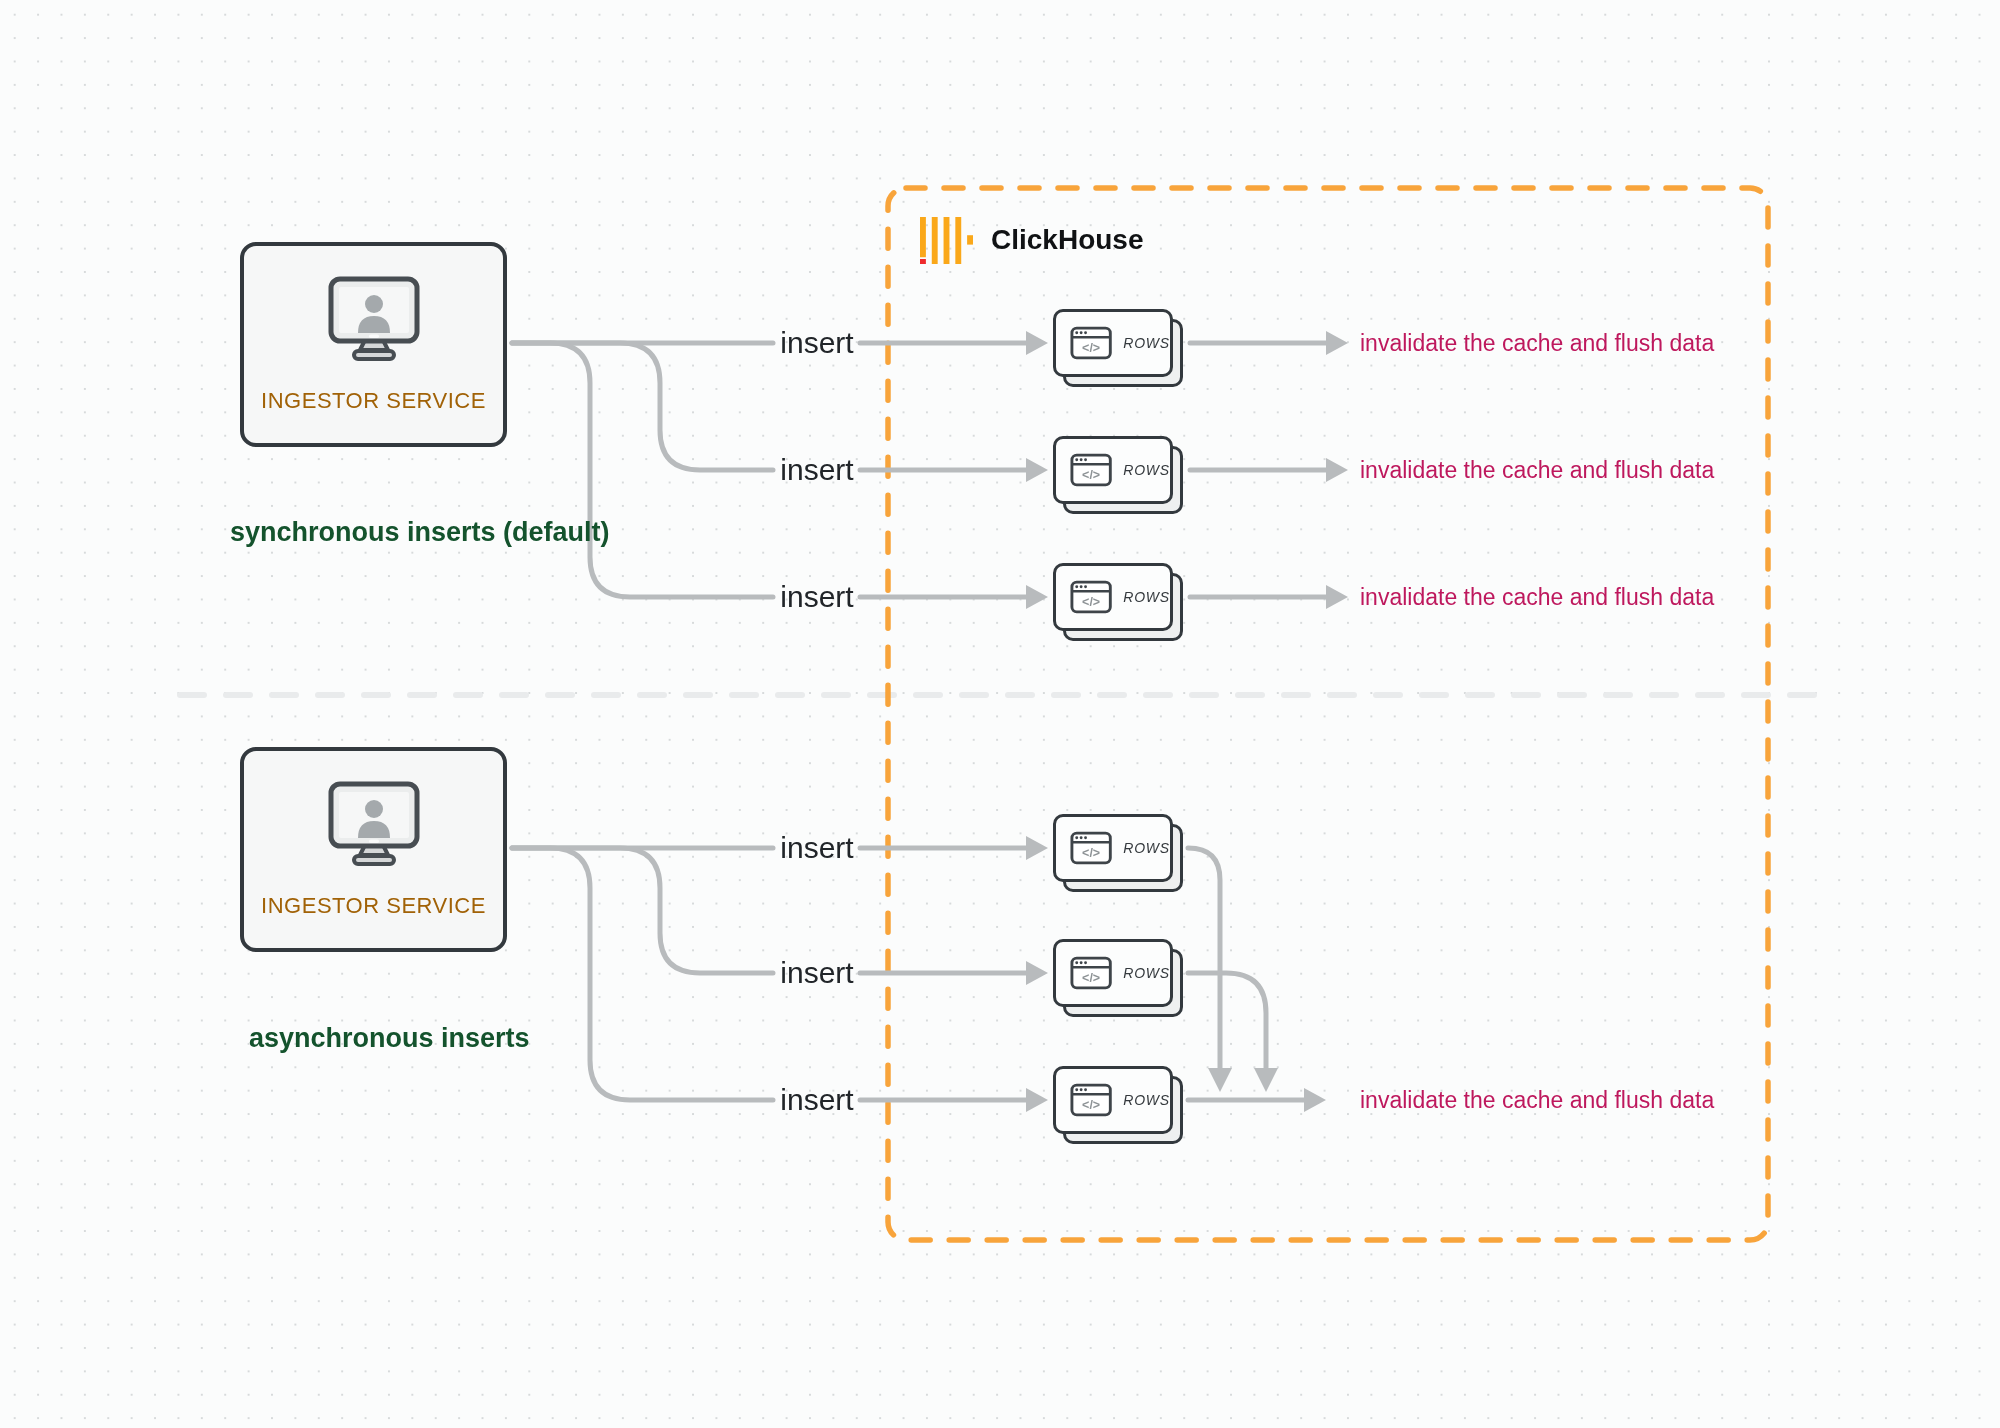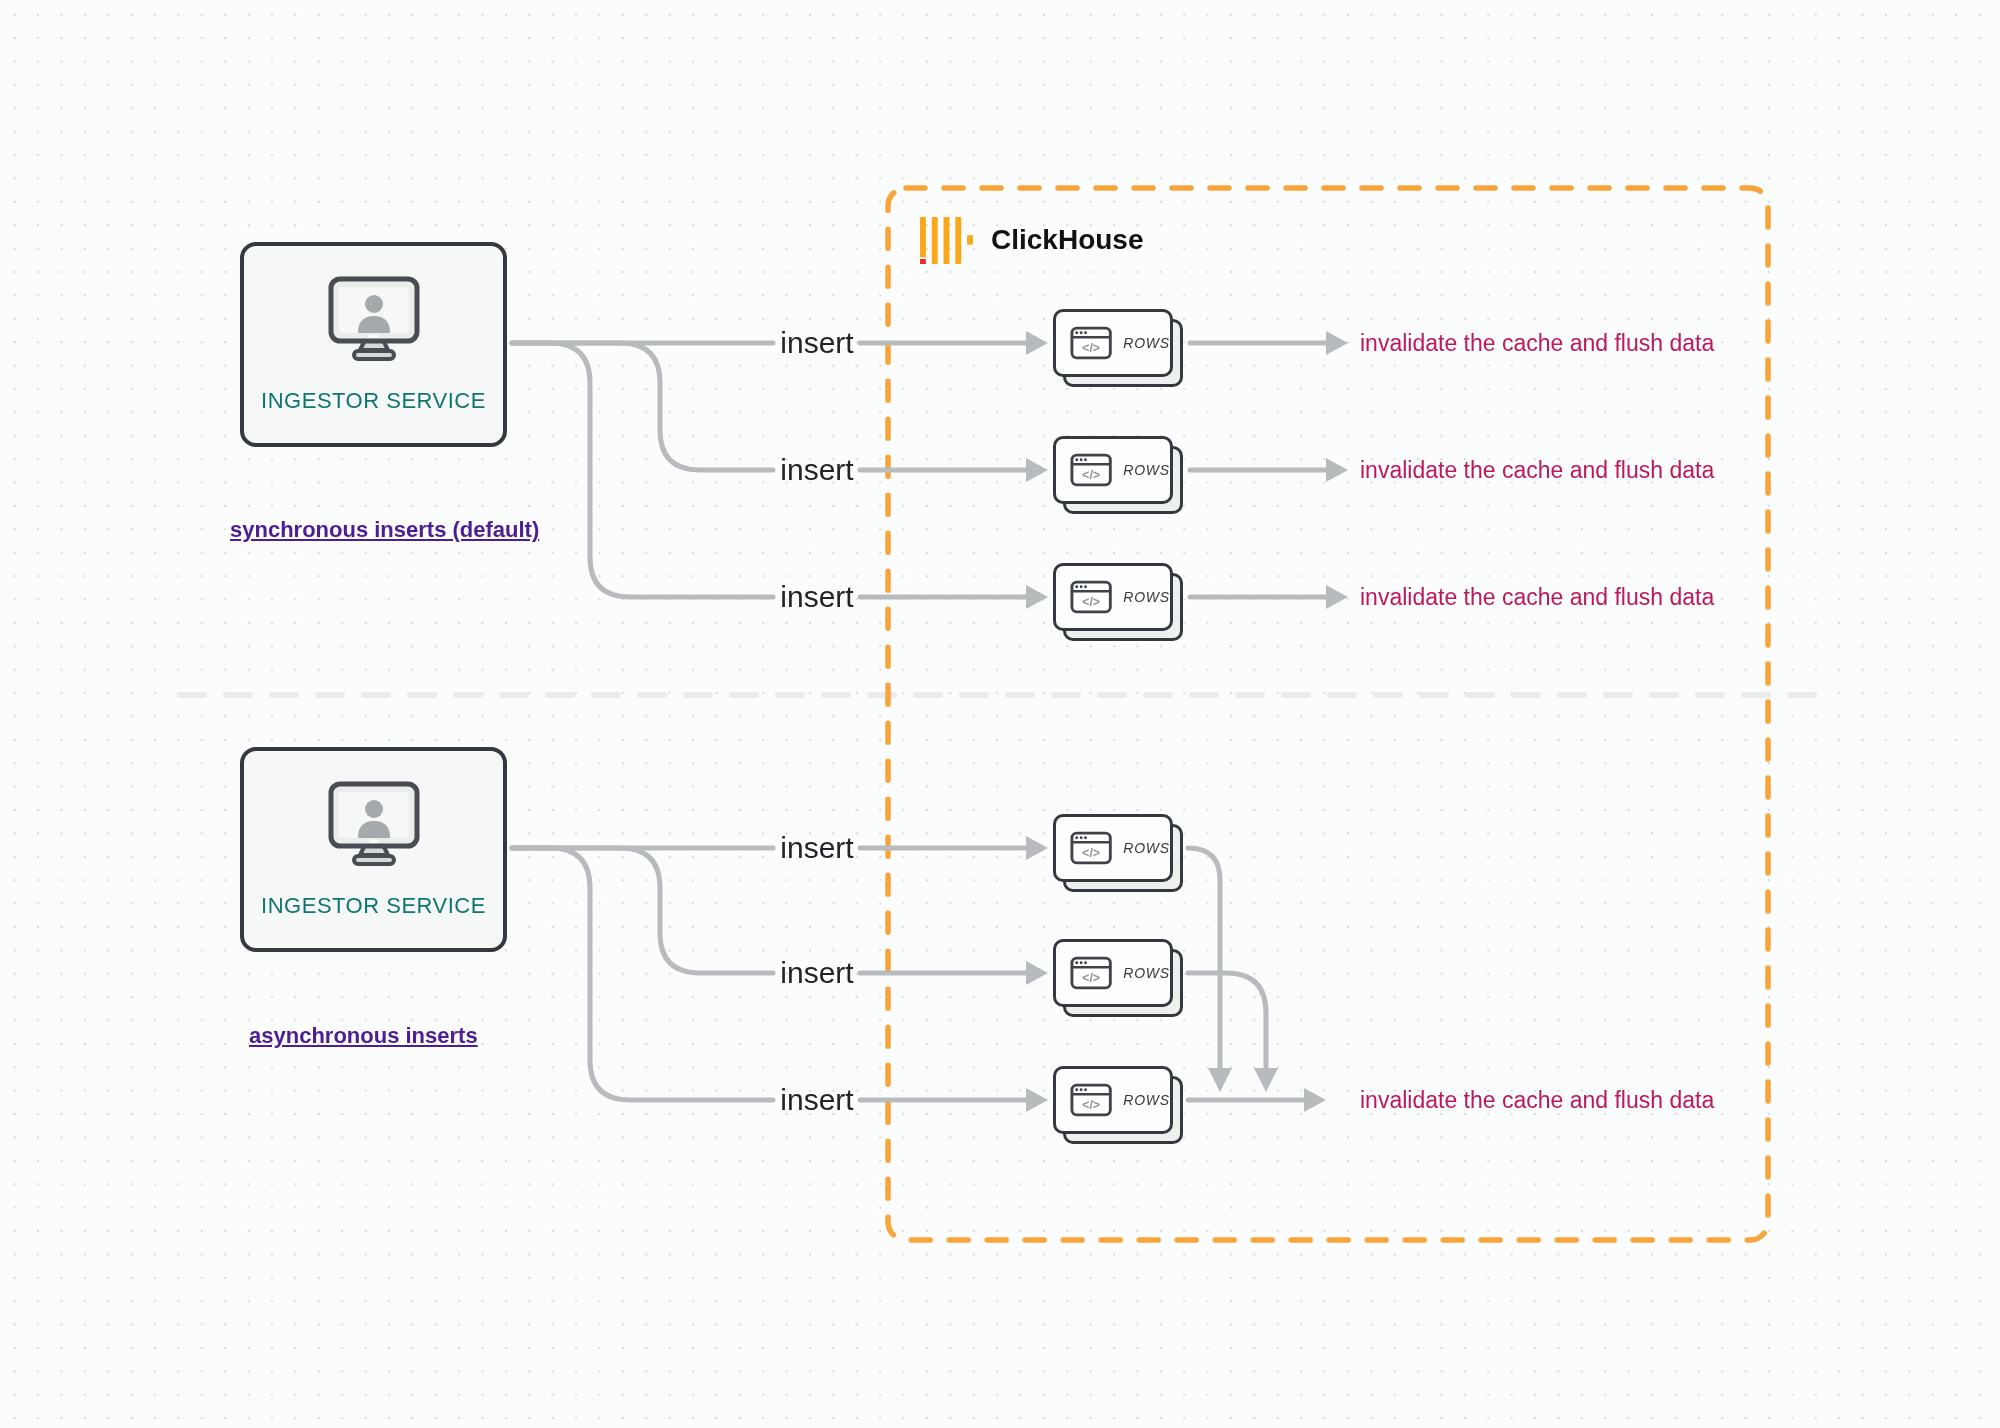--- a/index.html
+++ b/index.html
@@ -16,25 +16,25 @@
   .abs{position:absolute;}
 
   
   .ingestor{
     width:267px;height:205px;box-sizing:border-box;
     border:4px solid #33393E;border-radius:16px;background:#f6f7f7;
     display:flex;flex-direction:column;align-items:center;
   }
   .ingestor .monitor{margin-top:30px;}
   .ingestor-label{
-    margin-top:24px;font-size:22px;color:#0f766e;letter-spacing:.5px;
-  }
-
-  
-  .section-title{font-size:22px;font-weight:700;color:#4c1d95;white-space:nowrap;text-decoration:underline;}
+    margin-top:24px;font-size:22px;color:#a16207;letter-spacing:.5px;
+  }
+
+  
+  .section-title{font-size:27px;font-weight:700;color:#14532d;white-space:nowrap;}
 
   
   .ch-lockup{display:flex;align-items:center;gap:18px;}
   .ch-label{font-size:28px;font-weight:600;color:#101214;}
 
   
   .insert-label{
     font-size:30px;color:#212529;white-space:nowrap;
     transform:translate(-50%,-50%);
   }

